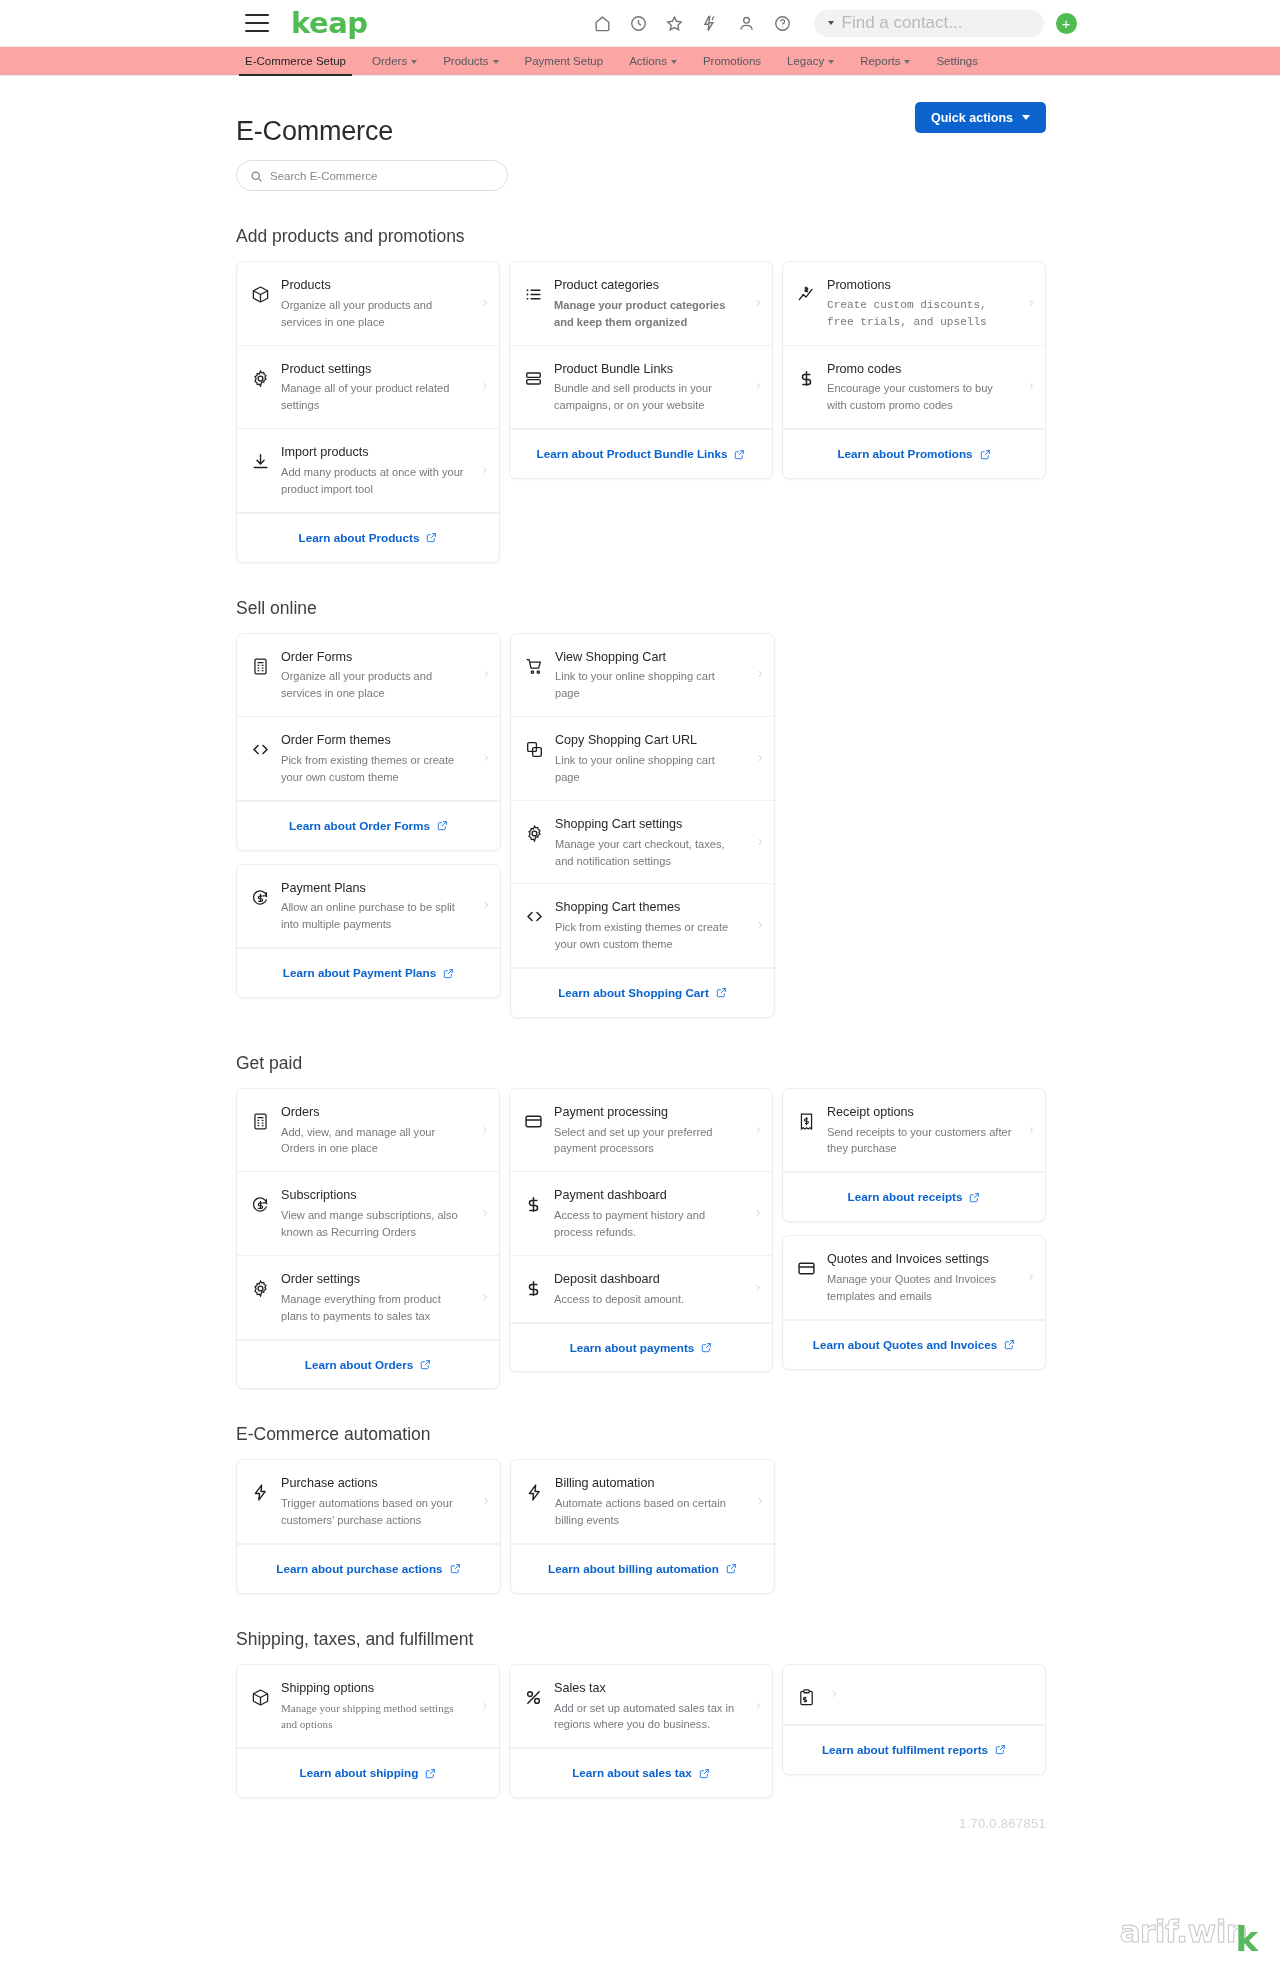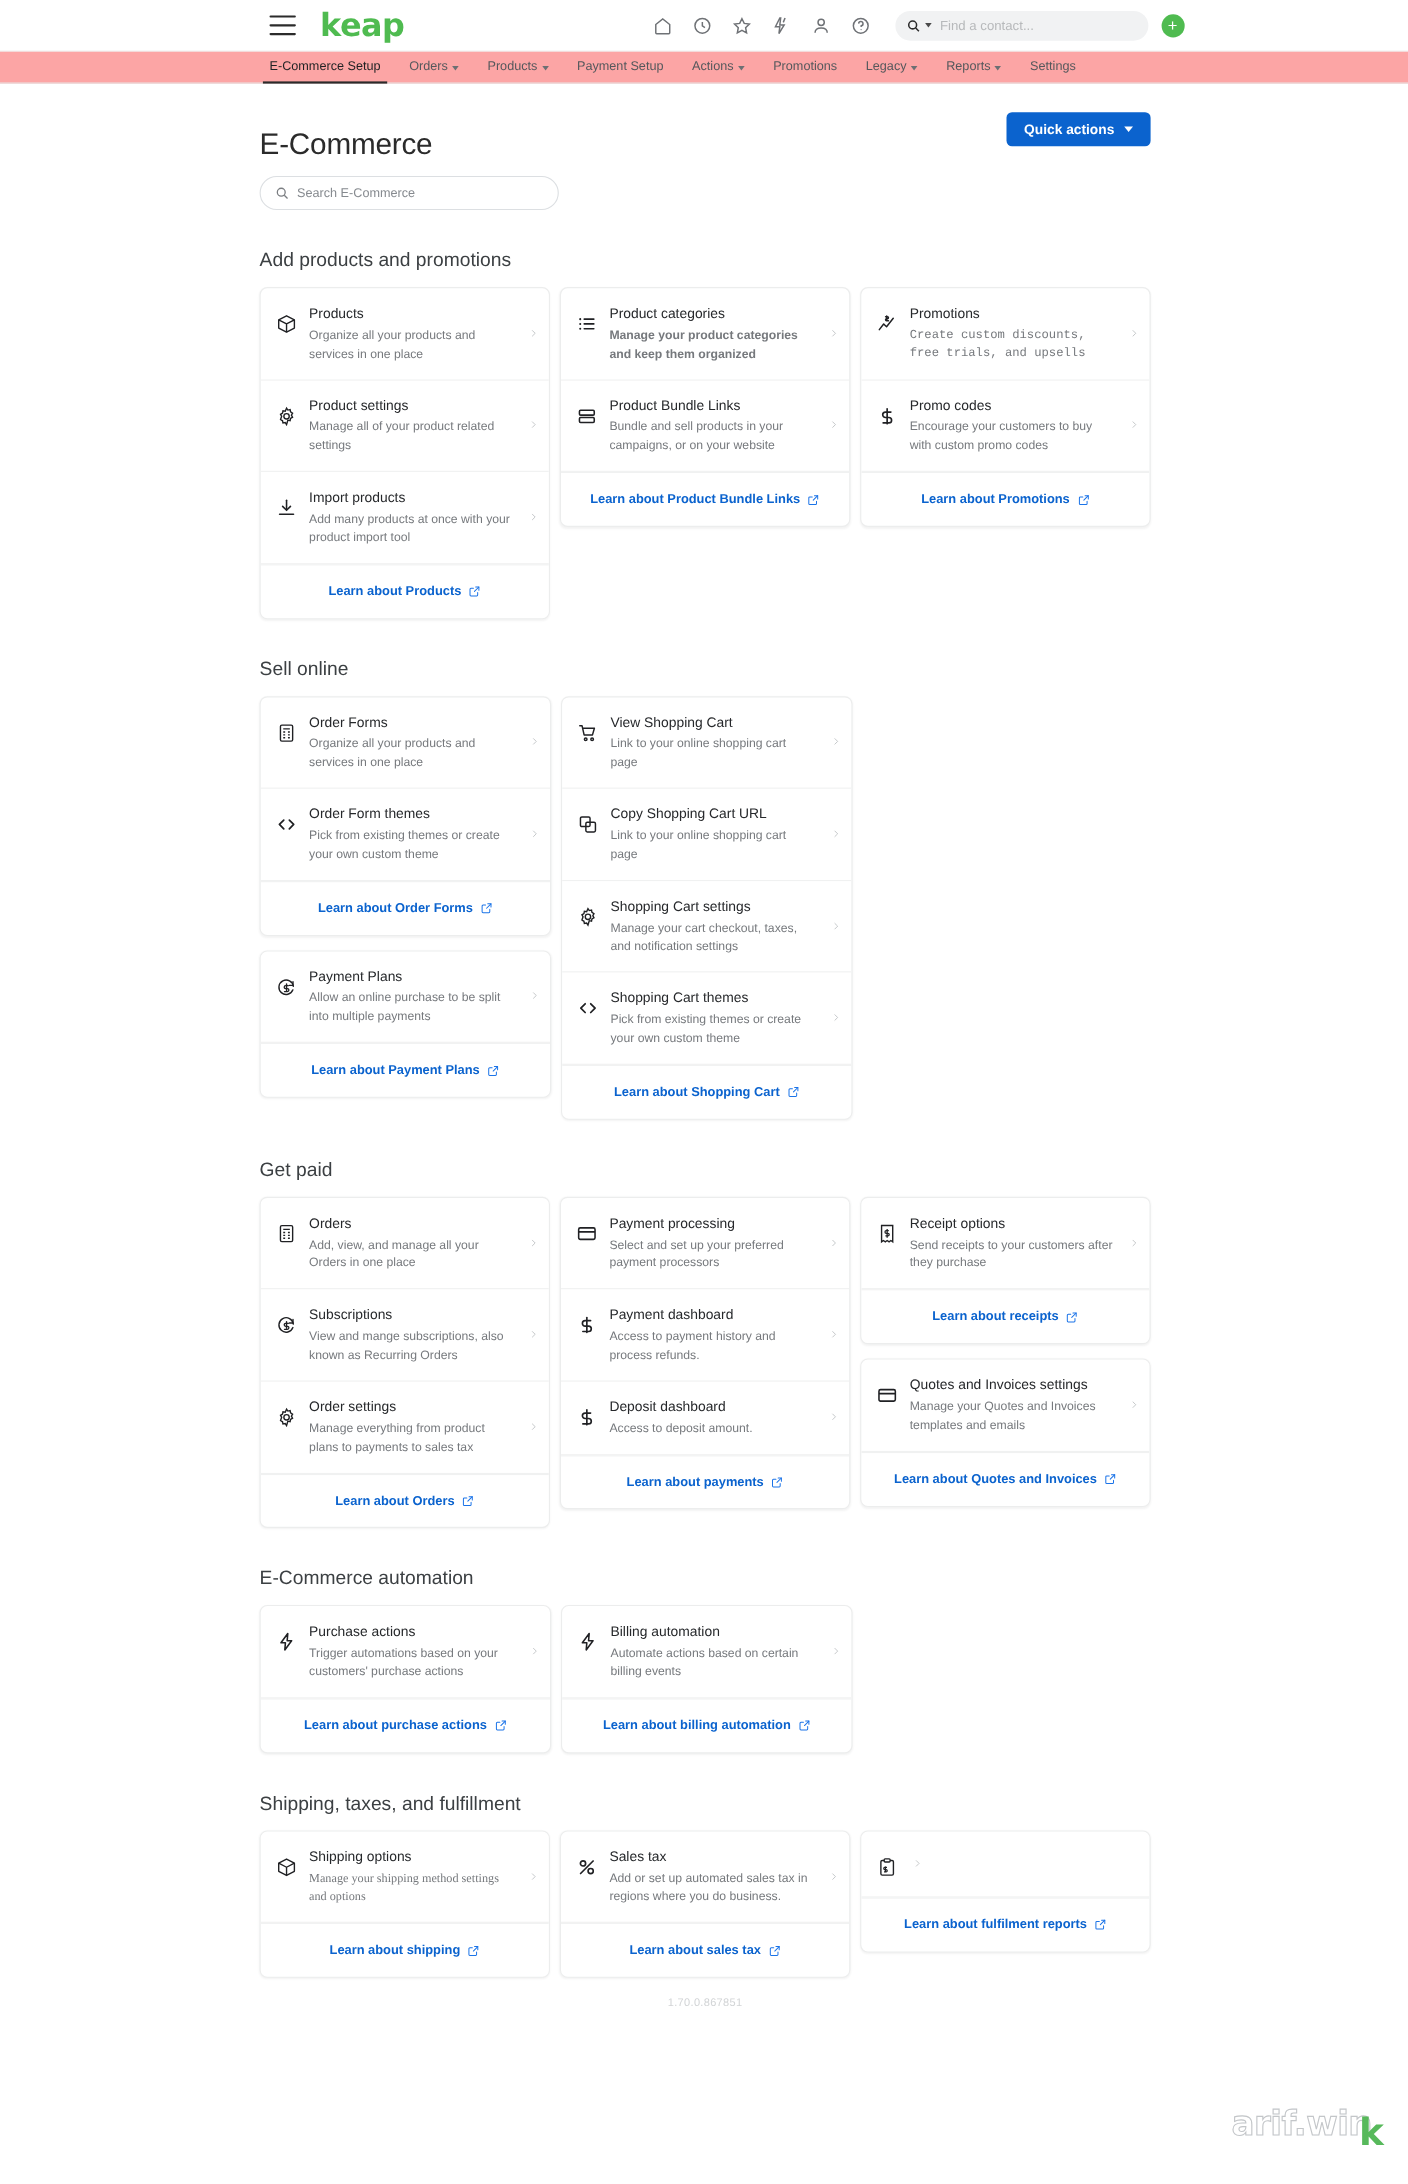--- a/index.html
+++ b/index.html
@@ -50,21 +50,21 @@
     background: #f1f2f3;
     border-radius: 14px;
     display: flex; align-items: center;
     padding: 0 10px;
     gap: 4px;
   }
   .searchbox .mag { width: 13px; height: 13px; color:#2b2b2b; }
   .searchbox .caret { width:0;height:0;border-left:3.5px solid transparent;border-right:3.5px solid transparent;border-top:4.5px solid #4a4a4a; }
   .searchbox input {
     border: none; background: transparent; outline: none;
-    font-size: 12px; font-family: "Liberation Sans", sans-serif;
+    font-size: 17px; font-family: "Liberation Sans", sans-serif;
     color: #2b2b2b; flex: 1; margin-left: 4px;
   }
   .searchbox input::placeholder { color: #b7b9bb; }
 
   .add-btn {
     margin-left: 12px;
     width: 21px; height: 21px; border-radius: 50%;
     background: #4fbb50; color:#fff;
     display:flex; align-items:center; justify-content:center;
     font-size: 15px; line-height: 1; cursor: pointer;
@@ -176,22 +176,22 @@
   }
   .learn .lt {
     color: #0b63ce; font-size: 11.7px; font-weight: 700;
     text-align: center; line-height: 1.35;
   }
   .learn .ext { width: 11px; height: 11px; color: #1a73e8; flex: none; }
   .learn .ext svg { width:100%; height:100%; display:block; }
 
   
   .footer-version {
-    text-align: center;
-    font-size: 10px;
+    text-align: right;
+    font-size: 13px;
     color: #d2d4d6;
     margin-top: 18px;
     letter-spacing: 0.3px;
   }
 
   
   .watermark {
     position: absolute;
     right: 22px; bottom: 38px;
     display: flex; align-items: flex-end; gap: 0;

